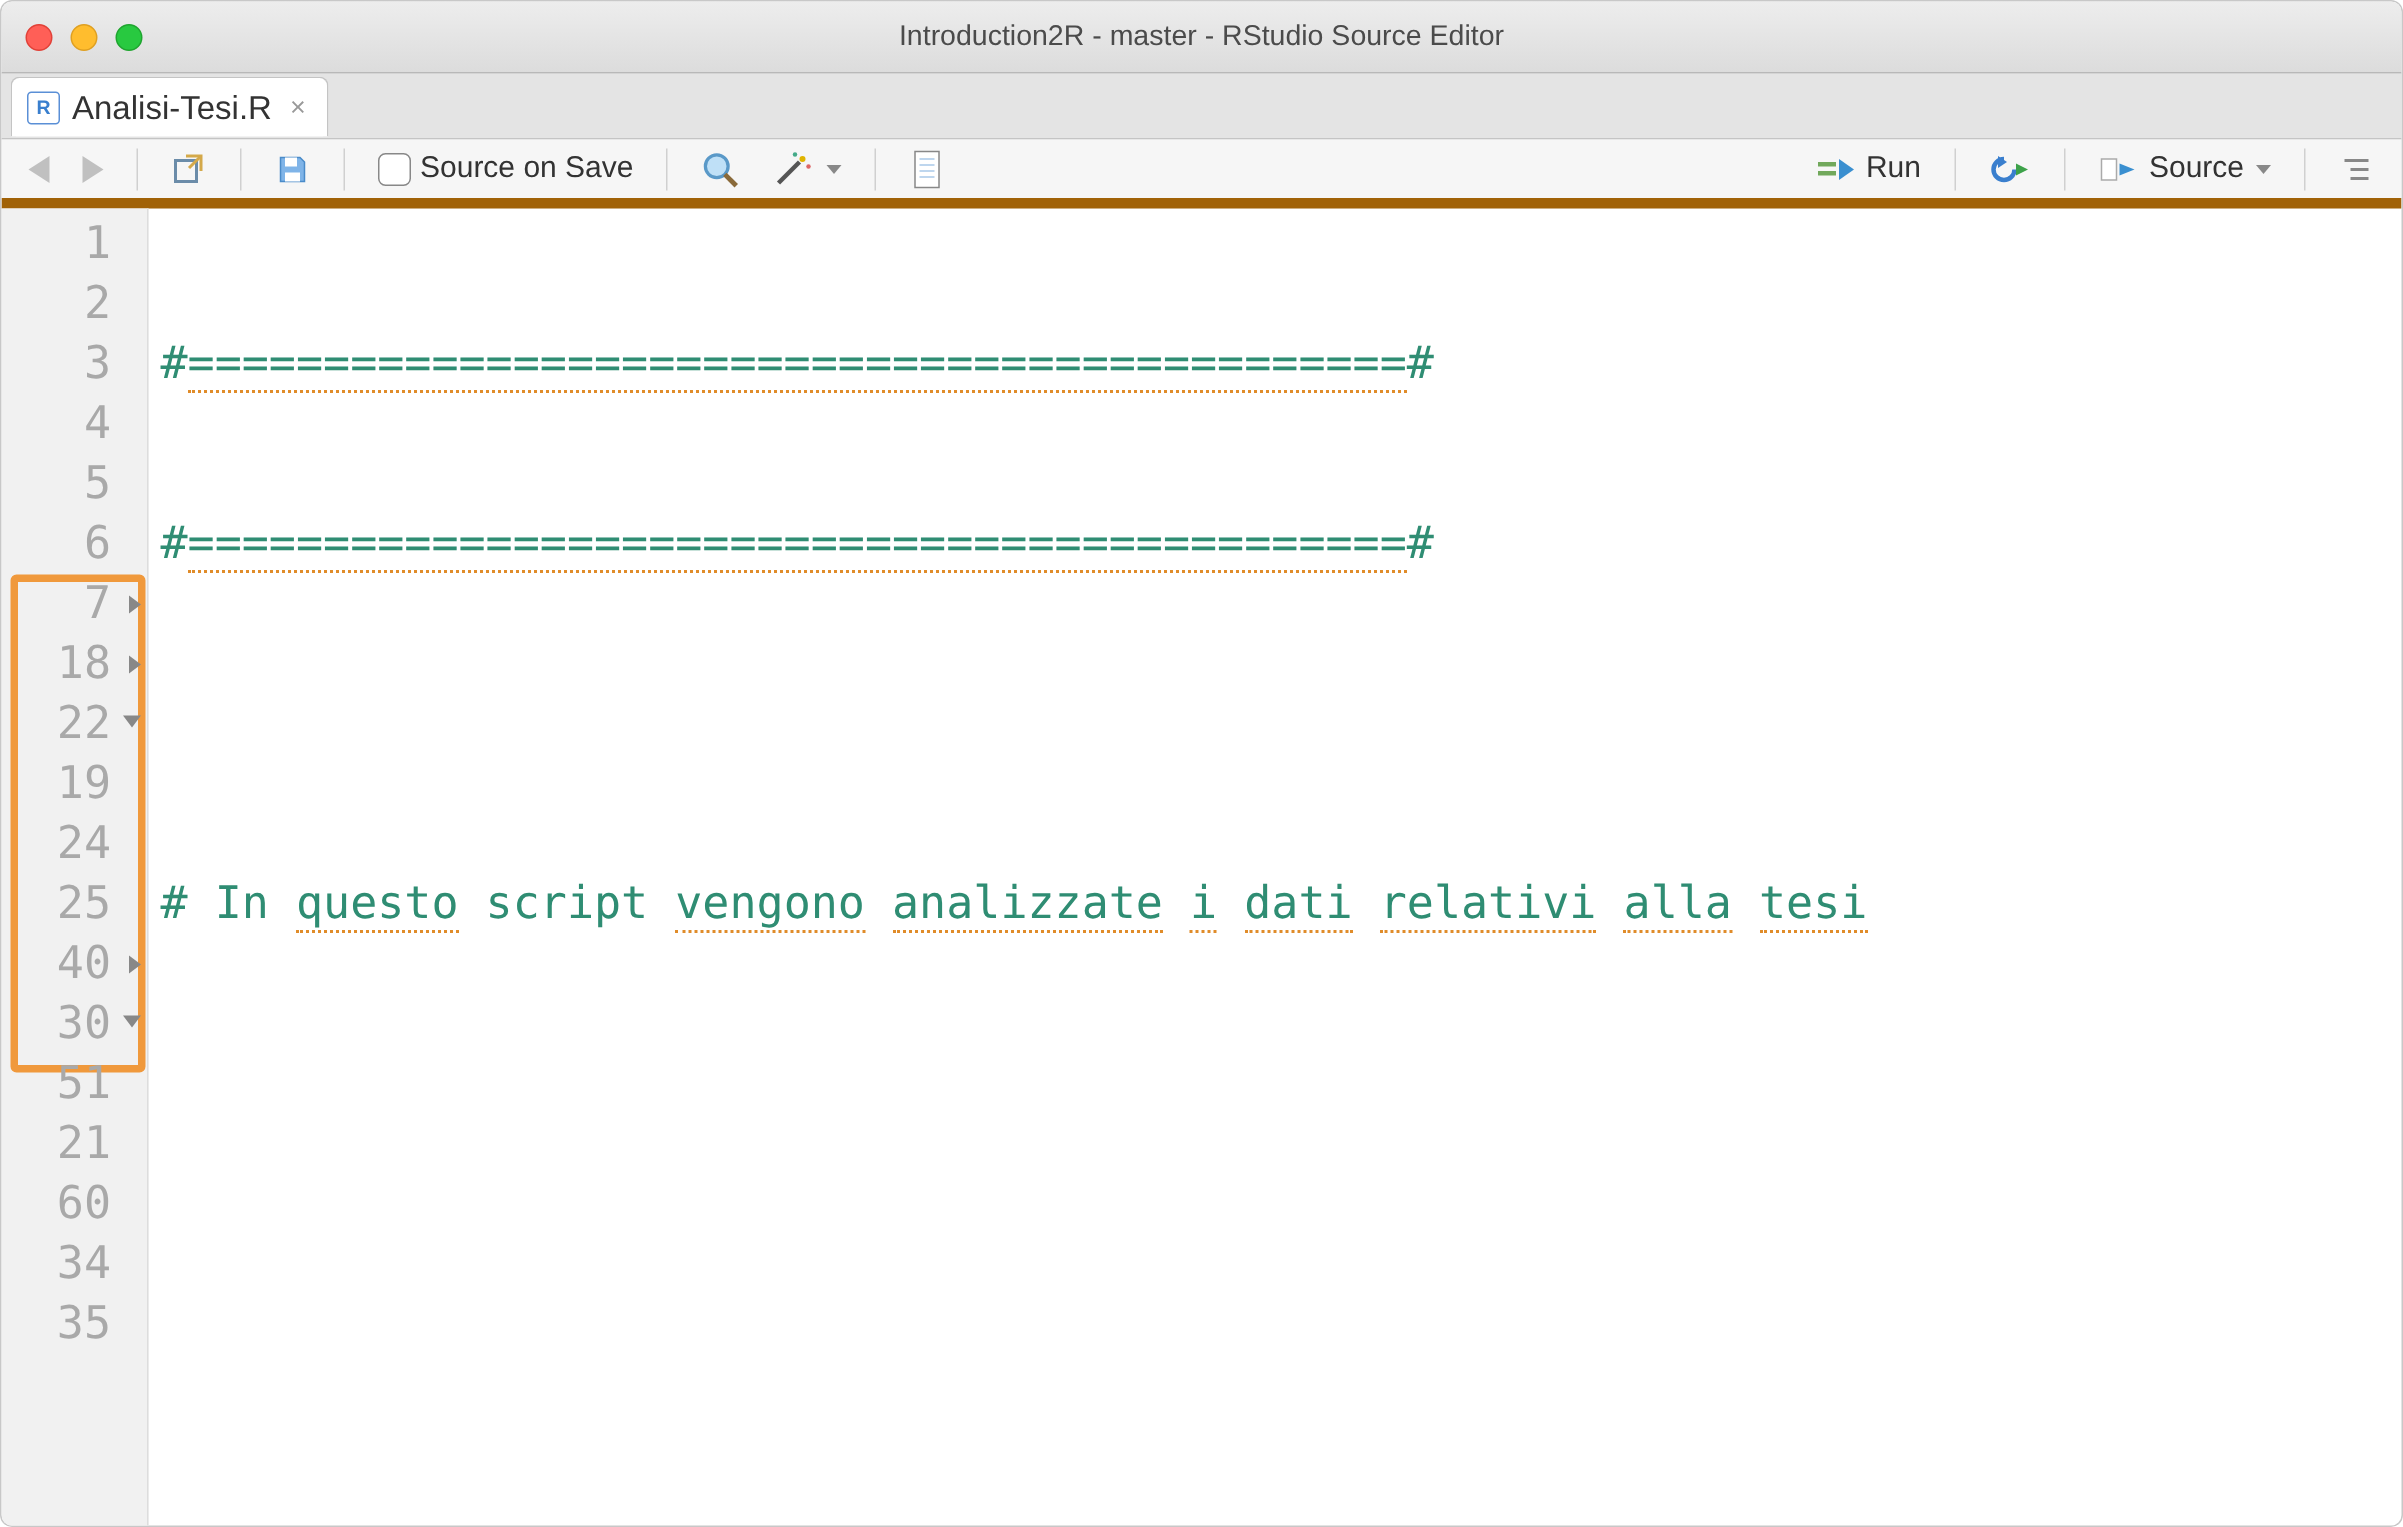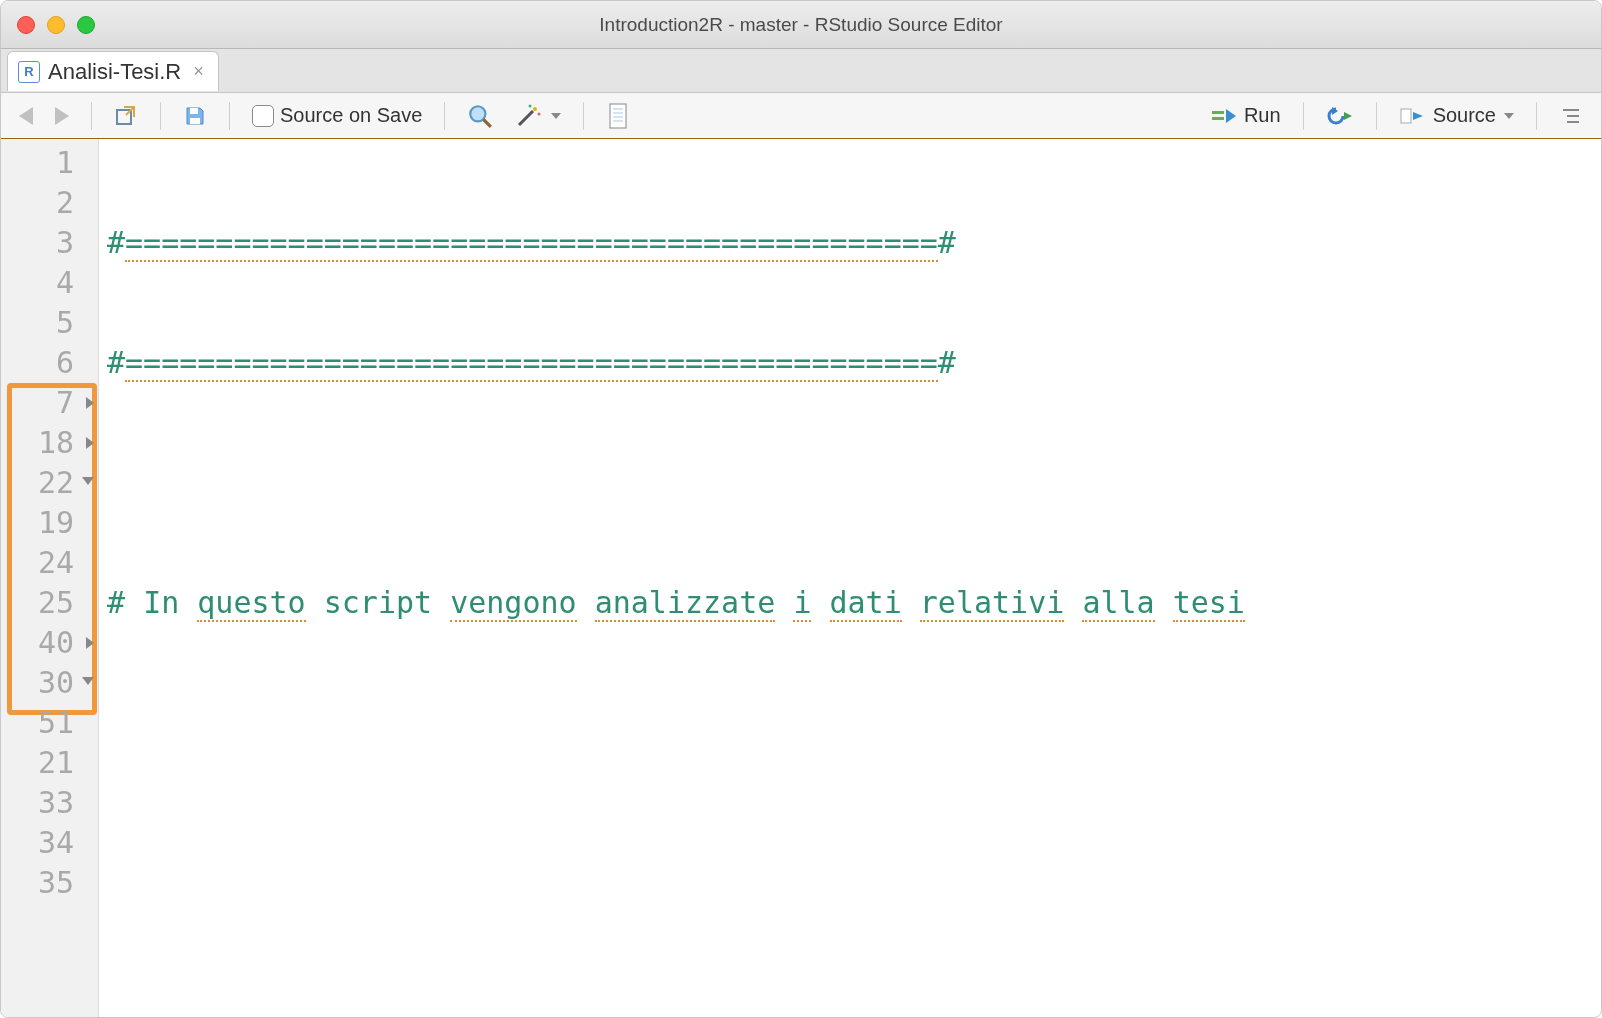--- a/index.html
+++ b/index.html
@@ -79,21 +79,21 @@
   }
   .tab .close {
     color: #999;
     font-size: 18px;
     padding-left: 4px;
   }
   
   .toolbar {
     height: 46px;
     background: #f6f6f6;
-    border-bottom: 1px solid #a16207;
+    border-bottom: 7px solid #a16207;
     display: flex;
     align-items: center;
     padding: 0 12px;
     gap: 10px;
   }
   .tb-sep {
     width: 1px;
     height: 28px;
     background: #d0d0d0;
     margin: 0 6px;
@@ -332,21 +332,21 @@
     <div class="ln"><span>7</span><span class="fold-marker closed"></span></div>
     <div class="ln"><span>18</span><span class="fold-marker closed"></span></div>
     <div class="ln"><span>22</span><span class="fold-marker open"></span></div>
     <div class="ln">19</div>
     <div class="ln">24</div>
     <div class="ln">25</div>
     <div class="ln"><span>40</span><span class="fold-marker closed"></span></div>
     <div class="ln"><span>30</span><span class="fold-marker open"></span></div>
     <div class="ln">51</div>
     <div class="ln">21</div>
-    <div class="ln">33</div>
+    <div class="ln">60</div>
     <div class="ln">34</div>
     <div class="ln">35</div>
   </div>
   <div class="code">
     <div class="line c-comment"><span>#</span><span class="spell">=============================================</span><span>#</span></div>
     <div class="line c-comment"><span>#</span><span class="spell">=============================================</span><span>#</span></div>
     <div class="line"></div>
     <div class="line c-comment"><span># </span><span>In</span><span> </span><span class="spell">questo</span><span> script </span><span class="spell">vengono</span><span> </span><span class="spell">analizzate</span><span> </span><span class="spell">i</span><span> </span><span class="spell">dati</span><span> </span><span class="spell">relativi</span><span> </span><span class="spell">alla</span><span> </span><span class="spell">tesi</span></div>
     <div class="line"></div>
     

